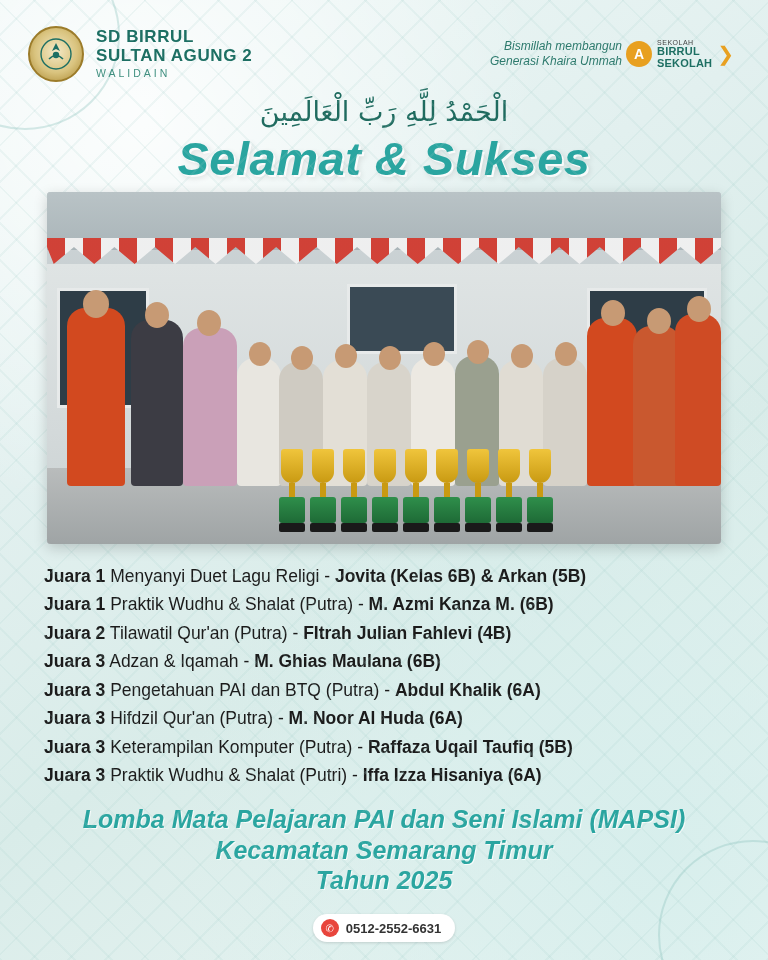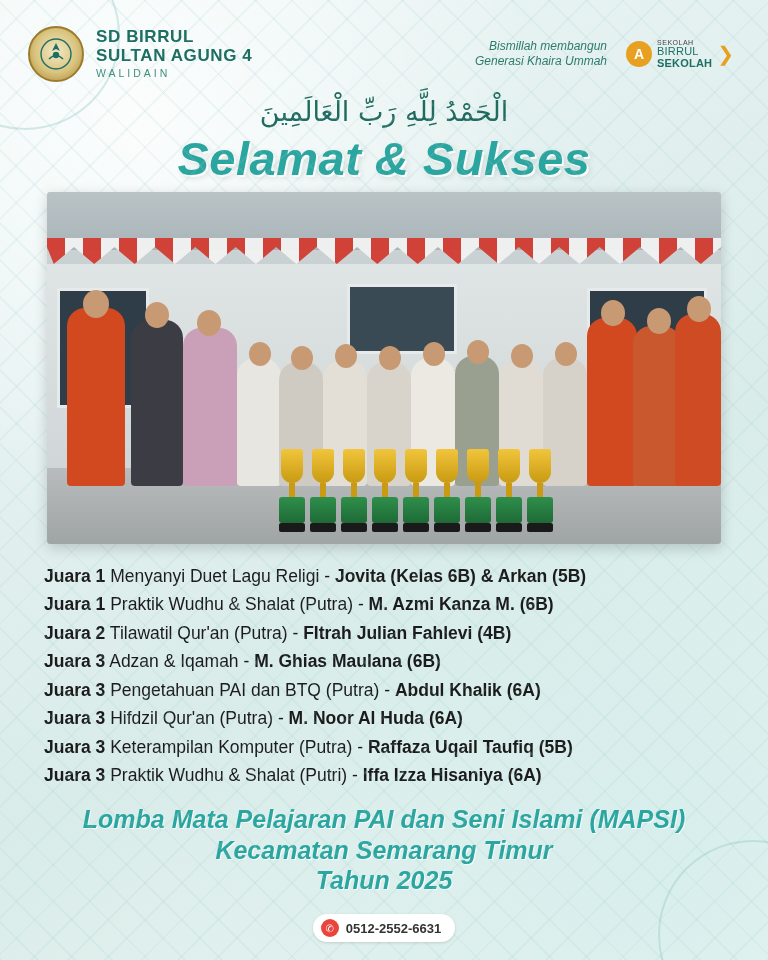--- a/index.html
+++ b/index.html
@@ -49,35 +49,35 @@
     flex: none;
   }
   .brand-logo svg { display:block; }
   .brand-text { line-height: 1.08; }
   .brand-text .l1, .brand-text .l2 {
     font-weight: bold; font-size: 17px; letter-spacing: .6px; color: #1d6f63;
   }
   .brand-text .l3 {
     font-size: 10.5px; letter-spacing: 3px; color: #3f8f7f; margin-top: 3px;
   }
-  .tagline { text-align: right; display: flex; align-items: center; gap: 19px; }
+  .tagline { text-align: right; display: flex; align-items: center; gap: 4px; }
   .tagline-text { line-height: 1.25; }
   .tagline-text .t1 { font-size: 12px; color: #2d7a6d; font-style: italic; }
   .tagline-text .t2 { font-size: 12px; color: #2d7a6d; font-style: italic; }
   .birrul {
     display: flex; align-items: center; gap: 5px;
   }
   .birrul-badge {
     width: 26px; height: 26px; border-radius: 50%;
     background: #e8a020; color: #fff; font-weight: bold; font-size: 14px;
     display: flex; align-items: center; justify-content: center;
   }
   .birrul-text { line-height: 1.05; text-align: left; }
   .birrul-text .b1 { font-size: 7px; letter-spacing: .5px; color: #444; }
-  .birrul-text .b2 { font-size: 11px; font-weight: normal; color: #1d6f63; letter-spacing: .2px; }
+  .birrul-text .b2 { font-size: 11px; font-weight: bold; color: #1d6f63; letter-spacing: .2px; }
   .birrul-text .b3 { font-size: 11px; font-weight: bold; color: #1d6f63; letter-spacing: .2px; }
   .birrul-swoosh { font-size: 20px; color: #e8a020; line-height: 1; }
 
   
   .arabic {
     text-align: center;
     font-family: "DejaVu Sans", sans-serif;
     font-size: 27px;
     color: #1f6b5f;
     margin-top: 8px;
@@ -238,21 +238,21 @@
       <div class="brand-logo">
         <svg width="34" height="34" viewBox="0 0 34 34">
           <circle cx="17" cy="17" r="15" fill="none" stroke="#1d6f63" stroke-width="1.4"></circle>
           <path d="M17 6 L21 14 L17 12 L13 14 Z" fill="#1d6f63"></path>
           <path d="M10 22 q7 -7 14 0" fill="none" stroke="#1d6f63" stroke-width="1.6"></path>
           <circle cx="17" cy="18" r="3.2" fill="#1d6f63"></circle>
         </svg>
       </div>
       <div class="brand-text">
         <div class="l1">SD BIRRUL</div>
-        <div class="l2">SULTAN AGUNG 4</div>
+        <div class="l2">SULTAN AGUNG 2</div>
         <div class="l3">WALIDAIN</div>
       </div>
     </div>
 
     <div class="tagline">
       <div class="tagline-text">
         <div class="t1">Bismillah membangun</div>
         <div class="t2">Generasi Khaira Ummah</div>
       </div>
       <div class="birrul">

